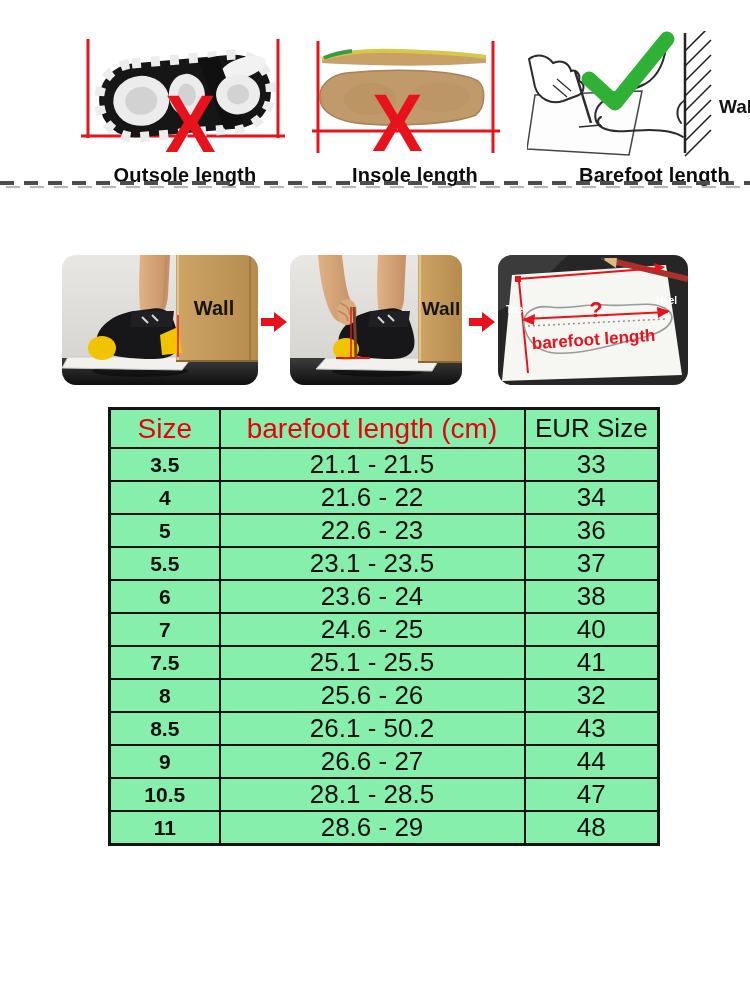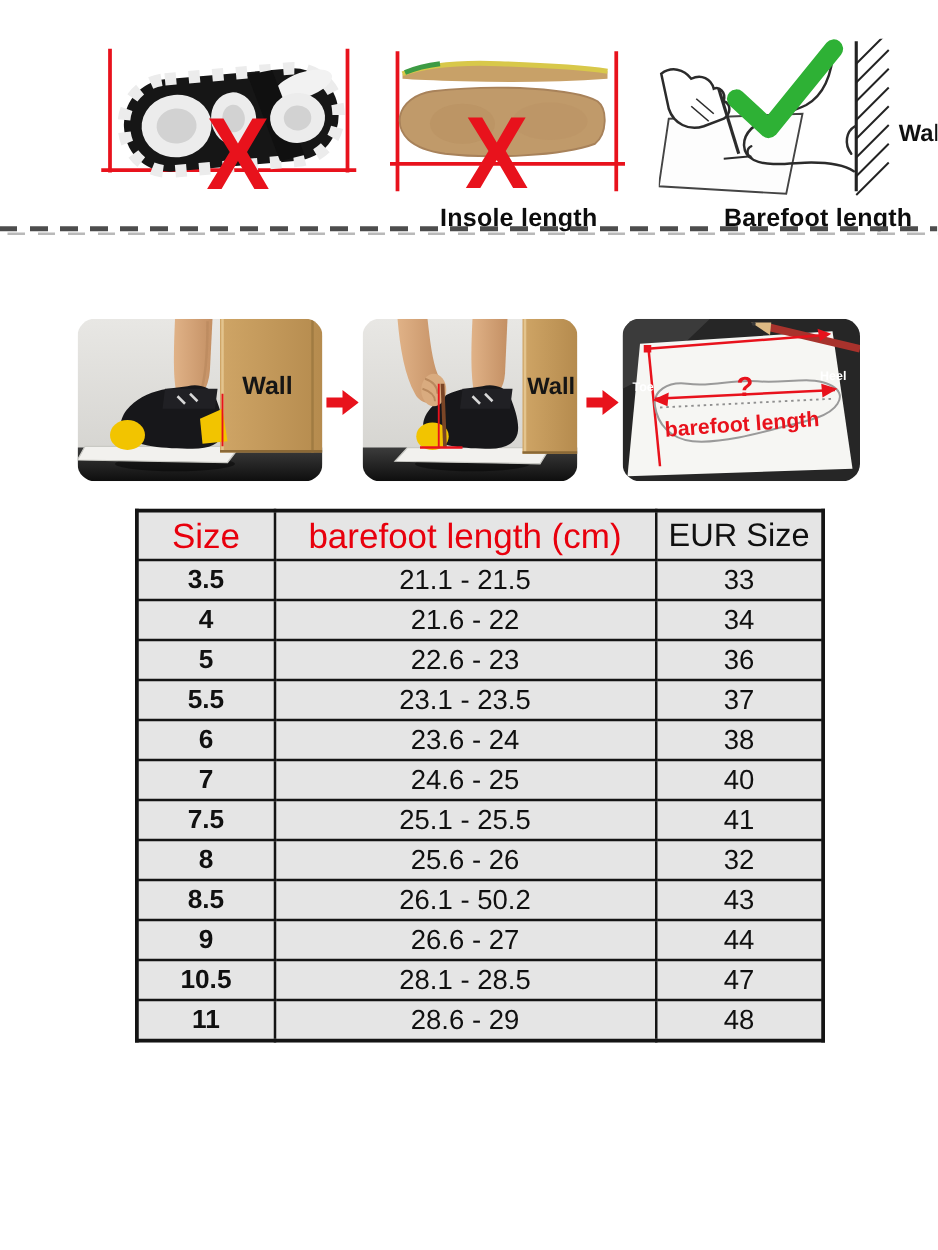--- a/index.html
+++ b/index.html
@@ -43,29 +43,29 @@
   .photo-1 { left:62px;  width:196px; }
   .photo-2 { left:290px; width:172px; }
   .photo-3 { left:498px; width:190px; }
   .arrow { position:absolute; top:310px; width:26px; height:24px; }
   .arrow-1 { left:261px; }
   .arrow-2 { left:469px; }
   
   table.size-table {
     position:absolute; left:108px; top:407px; width:549px;
     border-collapse:collapse; table-layout:fixed;
-    border:3px solid #141414; background:#e5e5e5;
+    border:3px solid #141414; background:#86efac;
   }
   .size-table th, .size-table td {
     border:2px solid #141414; text-align:center; vertical-align:middle; padding:0;
   }
   .size-table thead th { height:37px; font-weight:400; }
   .size-table th.h-red { color:#e8000d; font-size:28px; }
   .size-table th.h-eur { color:#101010; font-size:26px; }
-  .size-table tbody td { height:30px; font-size:22px; color:#101010; }
+  .size-table tbody td { height:30px; font-size:26px; color:#101010; }
   .size-table tbody td.c0 { font-weight:700; font-size:21px; }
 </style>
 </head>
 <body>
 
 <div class="canvas">
 
   <figure class="fig fig-outsole">
     <svg width="220" height="160" viewBox="0 0 220 160">
       <line x1="13" y1="8" x2="13" y2="107" stroke="#e8121c" stroke-width="3"></line>
@@ -78,20 +78,21 @@
         <ellipse cx="66" cy="66" rx="28" ry="25" fill="#ececec"></ellipse>
         <ellipse cx="66" cy="66" rx="16" ry="14" fill="#d2d2d2"></ellipse>
         <ellipse cx="112" cy="64" rx="18" ry="21" fill="#ececec"></ellipse>
         <ellipse cx="112" cy="64" rx="9" ry="11" fill="#d2d2d2"></ellipse>
         <polygon points="126,30 146,28 166,98 146,101" fill="#101010"></polygon>
         <ellipse cx="163" cy="68" rx="22" ry="20" fill="#ececec"></ellipse>
         <ellipse cx="163" cy="68" rx="11" ry="10" fill="#d2d2d2"></ellipse>
       </g>
     </svg>
     <span class="xmark xmark-1">X</span>
+    <figcaption>Outsole length</figcaption>
   </figure>
 
   <figure class="fig fig-insole">
     <svg width="210" height="160" viewBox="0 0 210 160">
       <line x1="8" y1="10" x2="8" y2="122" stroke="#e8121c" stroke-width="3"></line>
       <line x1="183" y1="10" x2="183" y2="122" stroke="#e8121c" stroke-width="3"></line>
       <line x1="2" y1="100" x2="190" y2="100" stroke="#e8121c" stroke-width="3"></line>
       <g>
         <path d="M12,28 Q40,18 90,20 Q150,22 176,26 L176,32 Q120,36 60,34 Q25,33 12,32 Z" fill="#c8a168"></path>
         <path d="M12,28 Q40,18 90,20 Q150,22 176,26" fill="none" stroke="#d8c84a" stroke-width="4"></path>

